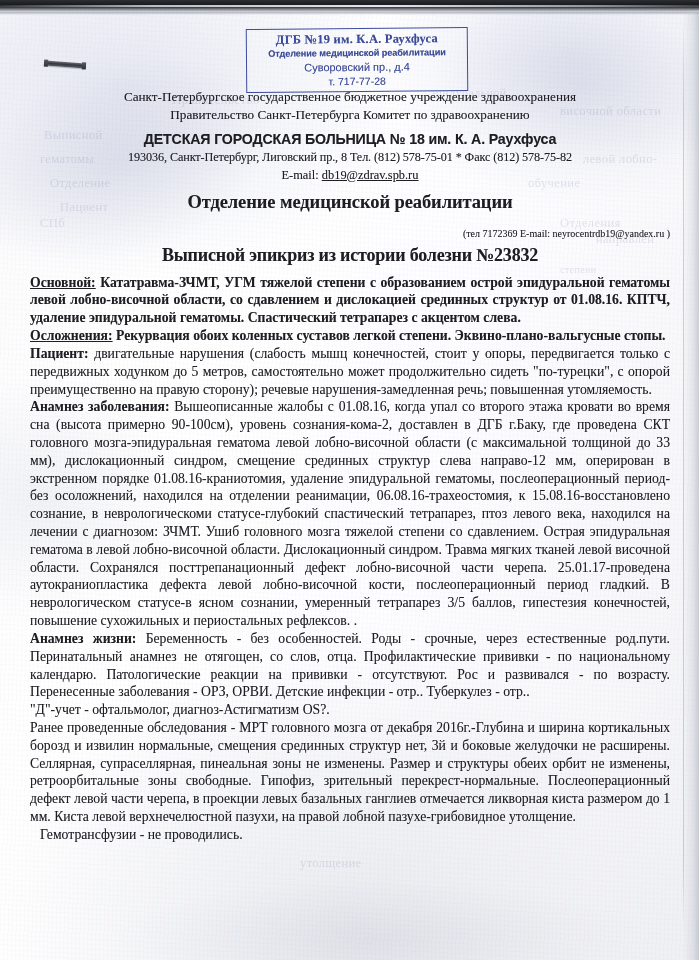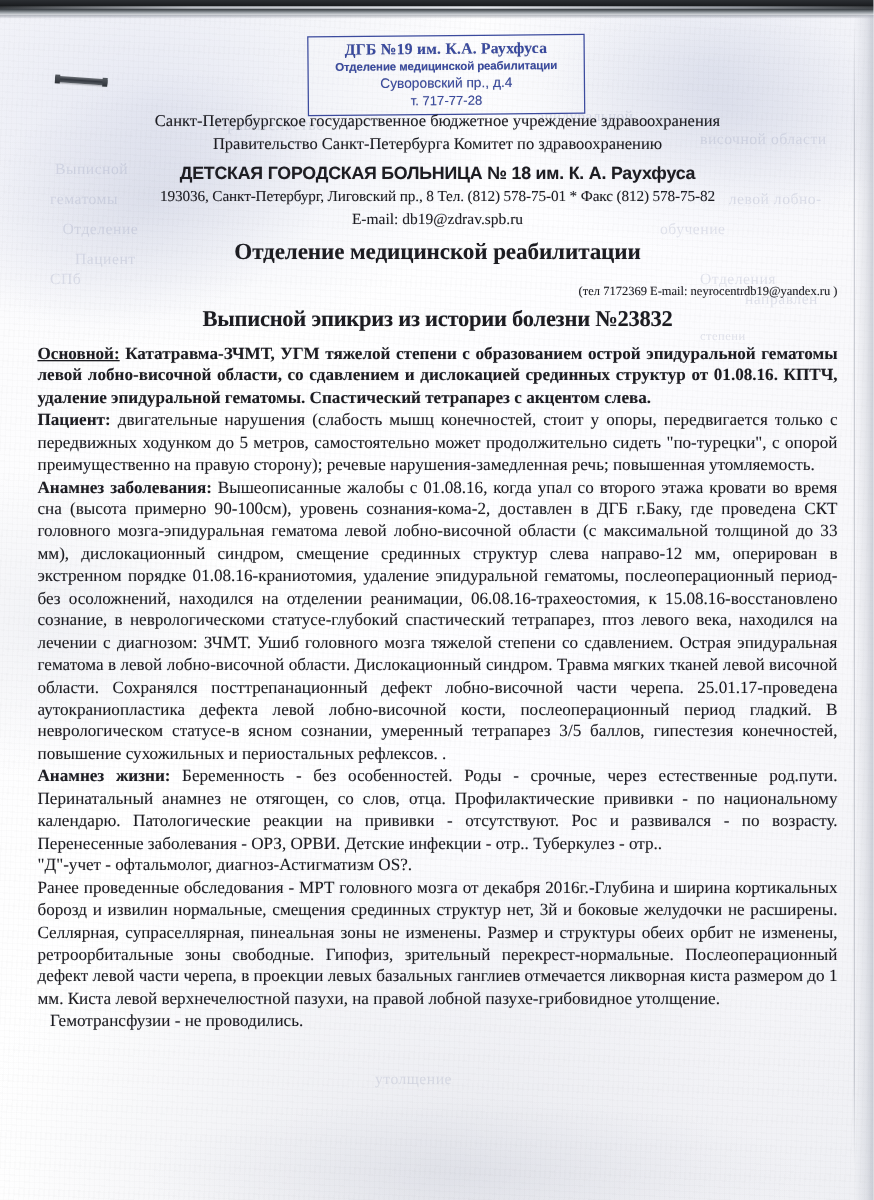--- a/index.html
+++ b/index.html
@@ -130,21 +130,21 @@
   .org2 { font-size: 13.2px; line-height: 1.35; }
   .hospital {
     font-family: "Liberation Sans", sans-serif;
     font-weight: 700;
     font-size: 14.2px;
     letter-spacing: -0.15px;
     margin-top: 7px;
   }
   .addr { font-size: 12.2px; margin-top: 3px; letter-spacing: -0.1px; }
   .email-line { font-size: 12.4px; margin-top: 3px; }
-  .email-line .lnk { }
+  .email-line .lnk { text-decoration: underline; }
   .dept {
     font-weight: 700;
     font-size: 18.5px;
     margin-top: 9px;
     letter-spacing: -0.1px;
   }
   .dept-contact { font-size: 10px; margin-top: 15px; text-align: right; }
   .title {
     font-weight: 700;
     font-size: 18px;
@@ -223,20 +223,21 @@
 
     <div class="ctr dept">Отделение медицинской реабилитации</div>
     <div class="ctr dept-contact">(тел 7172369 E-mail: neyrocentrdb19@yandex.ru )</div>
     <div class="ctr title">Выписной эпикриз из истории болезни №23832</div>
 
     <div class="body-text">
 
 
       <p class="para blk"><span class="lead">Основной:</span><span class="b"> Кататравма-ЗЧМТ, УГМ тяжелой степени с образованием острой эпидуральной гематомы левой лобно-височной области, со сдавлением и дислокацией срединных структур от 01.08.16. КПТЧ, удаление эпидуральной гематомы. Спастический тетрапарез с акцентом слева.</span></p>
 
+      <p class="para blk"><span class="lead">Осложнения:</span><span class="b"> Рекурвация обоих коленных суставов легкой степени. Эквино-плано-вальгусные стопы.</span></p>
 
       <p class="para blk"><span class="lead-nb">Пациент:</span><span> двигательные нарушения (слабость мышц конечностей, стоит у опоры, передвигается только с передвижных ходунком до 5 метров, самостоятельно может продолжительно сидеть "по-турецки", с опорой преимущественно на правую сторону); речевые нарушения-замедленная речь; повышенная утомляемость.</span></p>
 
       <p class="para blk"><span class="lead-nb">Анамнез заболевания:</span><span> Вышеописанные жалобы с 01.08.16, когда упал со второго этажа кровати во время сна (высота примерно 90-100см), уровень сознания-кома-2, доставлен в ДГБ г.Баку, где проведена СКТ головного мозга-эпидуральная гематома левой лобно-височной области (с максимальной толщиной до 33 мм), дислокационный синдром, смещение срединных структур слева направо-12 мм, оперирован в экстренном порядке 01.08.16-краниотомия, удаление эпидуральной гематомы, послеоперационный период-без осоложнений, находился на отделении реанимации, 06.08.16-трахеостомия, к 15.08.16-восстановлено сознание, в неврологическоми статусе-глубокий спастический тетрапарез, птоз левого века, находился на лечении с диагнозом: ЗЧМТ. Ушиб головного мозга тяжелой степени со сдавлением. Острая эпидуральная гематома в левой лобно-височной области. Дислокационный синдром. Травма мягких тканей левой височной области. Сохранялся посттрепанационный дефект лобно-височной части черепа. 25.01.17-проведена аутокраниопластика дефекта левой лобно-височной кости, послеоперационный период гладкий. В неврологическом статусе-в ясном сознании, умеренный тетрапарез 3/5 баллов, гипестезия конечностей, повышение сухожильных и периостальных рефлексов. .</span></p>
 
       <p class="para blk"><span class="lead-nb">Анамнез жизни:</span><span> Беременность - без особенностей. Роды - срочные, через естественные род.пути. Перинатальный анамнез не отягощен, со слов, отца. Профилактические прививки - по национальному календарю. Патологические реакции на прививки - отсутствуют. Рос и развивался - по возрасту. Перенесенные заболевания - ОРЗ, ОРВИ. Детские инфекции - отр.. Туберкулез - отр..</span></p>
 
       <p class="para left blk">"Д"-учет - офтальмолог, диагноз-Астигматизм OS?.</p>
 
       <p class="para blk">Ранее проведенные обследования - МРТ головного мозга от декабря 2016г.-Глубина и ширина кортикальных борозд и извилин нормальные, смещения срединных структур нет, 3й и боковые желудочки не расширены. Селлярная, супраселлярная, пинеальная зоны не изменены. Размер и структуры обеих орбит не изменены, ретроорбитальные зоны свободные. Гипофиз, зрительный перекрест-нормальные. Послеоперационный дефект левой части черепа, в проекции левых базальных ганглиев отмечается ликворная киста размером до 1 мм. Киста левой верхнечелюстной пазухи, на правой лобной пазухе-грибовидное утолщение.</p>

